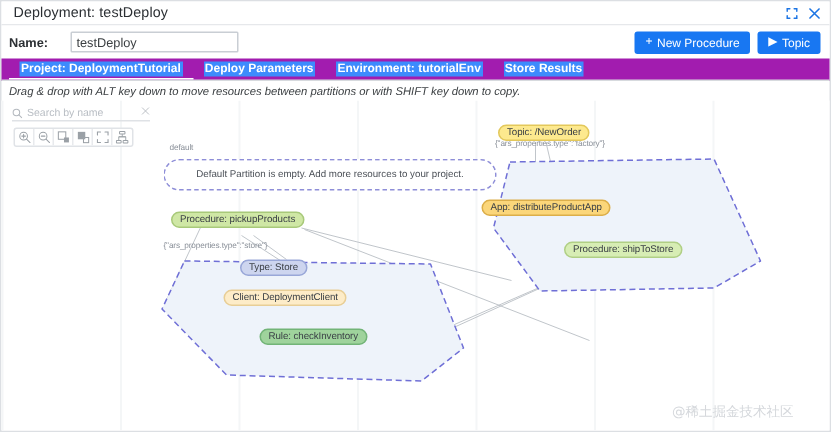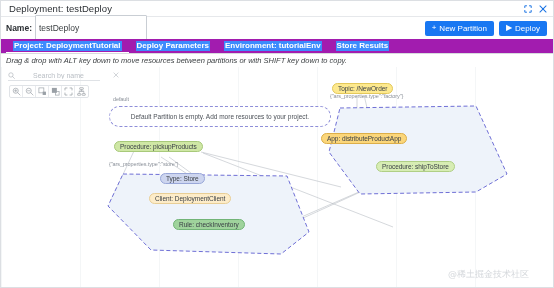--- a/index.html
+++ b/index.html
@@ -38,25 +38,26 @@
   .namerow {
     height: 22px; flex: 0 0 22px;
     display: flex; align-items: center;
     padding: 0 6px 0 5px; background: #fff;
   }
   .namerow .lbl {
     font-size: 8.5px; color: #2b2f33; font-weight: 700;
     margin-right: 3px; white-space: nowrap;
   }
   .name-input {
-    width: 112px; height: 26px;
+    width: 112px; height: 14px;
     border: 1px solid #c9ced4; border-radius: 1px;
     background: #fff; font-size: 8.5px;
     color: #3c4043; padding: 0 3px;
     font-family: "Liberation Sans", sans-serif;
+    margin-left: 12px;
   }
   .namerow .spacer { flex: 1 1 auto; }
   .btn {
     height: 15px; border: none; border-radius: 2px;
     background: #1877f2; color: #fff;
     font-size: 8px; font-family: "Liberation Sans", sans-serif;
     display: inline-flex; align-items: center; gap: 3px;
     padding: 0 7px; cursor: pointer; white-space: nowrap;
   }
   .btn + .btn { margin-left: 5px; }
@@ -99,21 +100,21 @@
     background-image:
       linear-gradient(to right, #f2f4f6 1px, transparent 1px);
     background-size: 79px 100%;
     opacity: .85; pointer-events: none;
   }
 
   
   .searchbox {
     position: absolute; left: 7px; top: 3px;
     width: 92px; height: 11px;
-    display: flex; align-items: center; gap: 18px;
+    display: flex; align-items: center; gap: 3px;
     border-bottom: 1px solid #dfe2e6;
   }
   .searchbox .s-ic { color: #b4b9bf; display: flex; }
   .searchbox input {
     border: none; outline: none; background: transparent;
     font-size: 7px; color: #3c4043; width: 62px;
     font-family: "Liberation Sans", sans-serif;
   }
   .searchbox input::placeholder { color: #b9bec4; }
   .searchbox .clr {
@@ -200,25 +201,25 @@
       </svg>
     </span>
   </div>
 
   <div class="namerow">
     <span class="lbl">Name:</span>
     <input class="name-input" type="text" value="testDeploy" style="">
     <span class="spacer"></span>
     <button class="btn">
       <span class="gl">+</span>
-      <span>New Partition</span>
+      <span>New Procedure</span>
     </button>
     <button class="btn">
       <span class="gl">▶</span>
-      <span>Deploy</span>
+      <span>Topic</span>
     </button>
   </div>
 
   <div class="tabs">
     <div class="tab active">
       <span class="t">Project: DeploymentTutorial</span>
     </div>
     <div class="tab">
       <span class="t">Deploy Parameters</span>
     </div>

